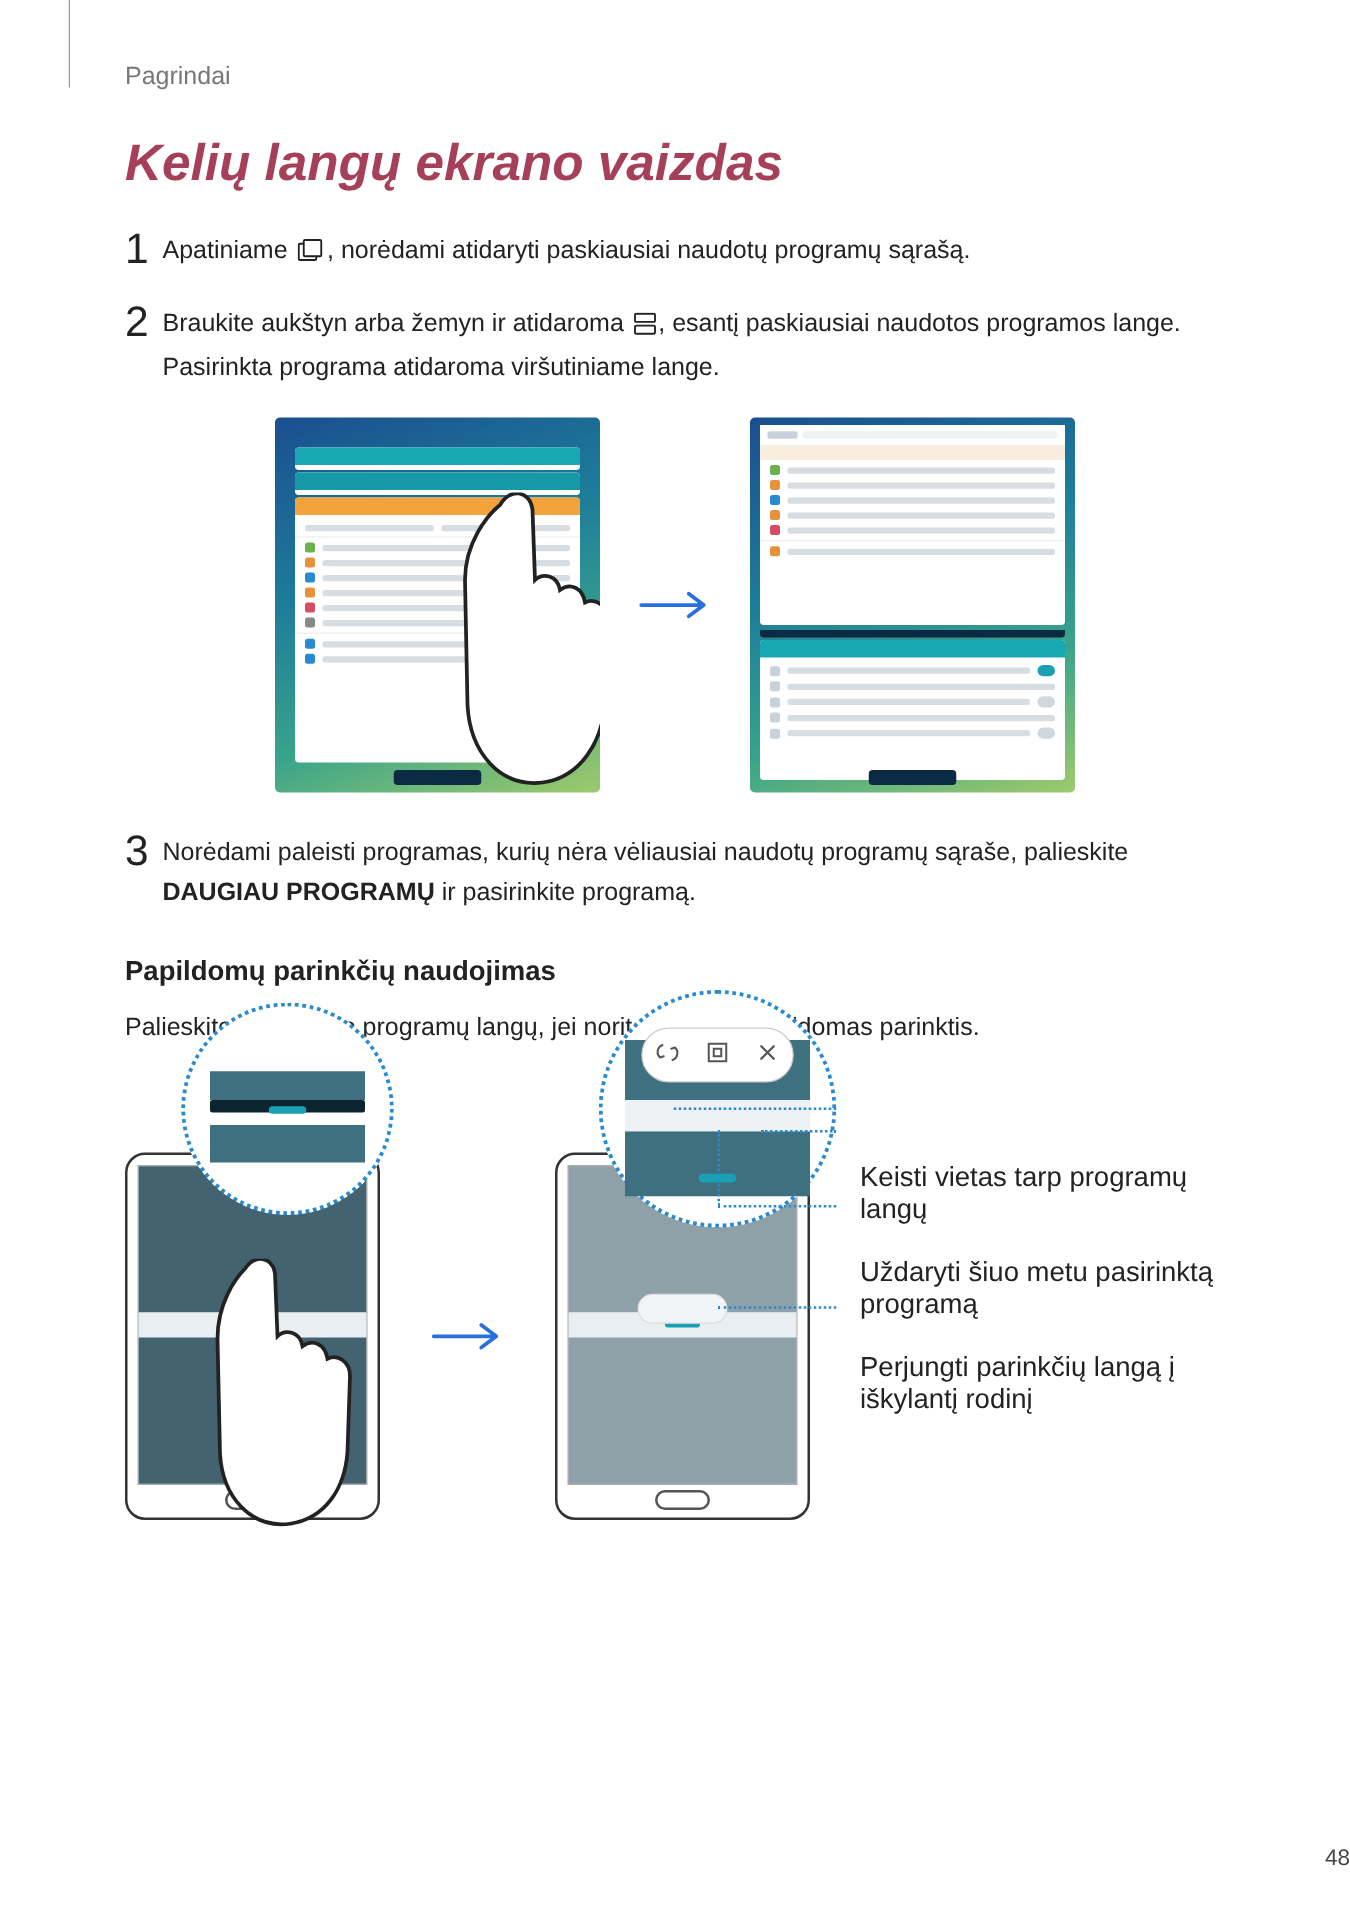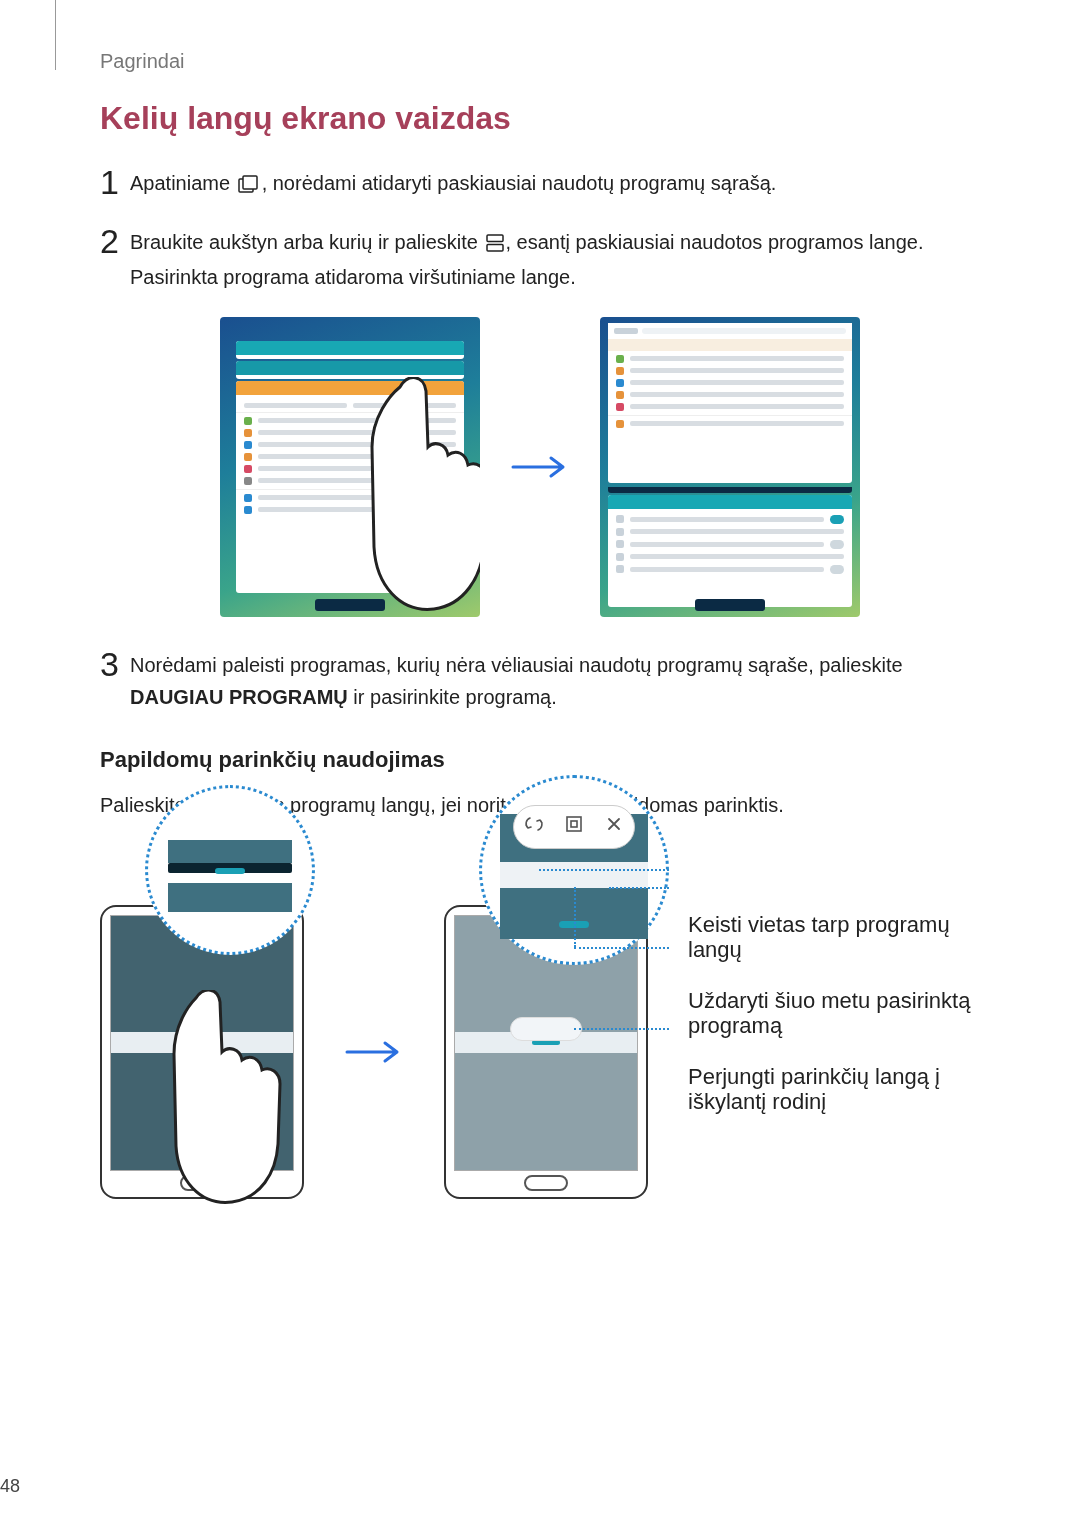--- a/index.html
+++ b/index.html
@@ -27,23 +27,24 @@
     height: 70px;
     border-left: 1px solid #999;
   }
   .breadcrumb {
     color: #777;
     font-size: 20px;
     margin-left: 0;
   }
   h2.section-title {
     color: #a6405a;
-    font-size: 32px;
+    font-size: 41px;
     font-weight: 600;
     margin-bottom: 28px;
+    font-style: italic;
   }
   .step-row {
     display: flex;
     align-items: flex-start;
     margin-bottom: 22px;
   }
   .step-num {
     font-size: 34px;
     line-height: 34px;
     width: 30px;
@@ -184,21 +185,21 @@
   .callout { margin-bottom:26px;}
   .lead-dots {
     position: absolute;
     border-top: 2px dotted #2a8ad0;
     height: 0;
   }
   .page-num {
     position:absolute;
     bottom:30px;
     left:0; right:0;
-    text-align:left;
+    text-align:right;
     font-size:18px;
     color:#444;
   }
   .step-bold { font-weight:700;}
 </style>
 </head>
 <body>
 
 <div class="page">
   <div class="left-rule"></div>
@@ -216,21 +217,21 @@
           <rect x="1" y="4" width="14" height="13" rx="1" fill="none" stroke="#222" stroke-width="1.5"></rect>
           <rect x="5" y="1" width="14" height="13" rx="1" fill="#fff" stroke="#222" stroke-width="1.5"></rect>
         </svg>
       </span><span>, norėdami atidaryti paskiausiai naudotų programų sąrašą.</span>
     </div>
   </div>
 
   <div class="step-row">
     <div class="step-num">2</div>
     <div class="step-body">
-      <span>Braukite aukštyn arba kurių ir palieskite </span>
+      <span>Braukite aukštyn arba žemyn ir atidaroma </span>
       <span class="inline-icon">
         <svg width="18" height="18" viewBox="0 0 18 18">
           <rect x="1" y="1" width="16" height="6.5" rx="1" fill="none" stroke="#222" stroke-width="1.5"></rect>
           <rect x="1" y="10.5" width="16" height="6.5" rx="1" fill="none" stroke="#222" stroke-width="1.5"></rect>
         </svg>
       </span><span>, esantį paskiausiai naudotos programos lange. Pasirinkta programa atidaroma viršutiniame lange.</span>
     </div>
   </div>
 
   <div class="fig-row-1">

